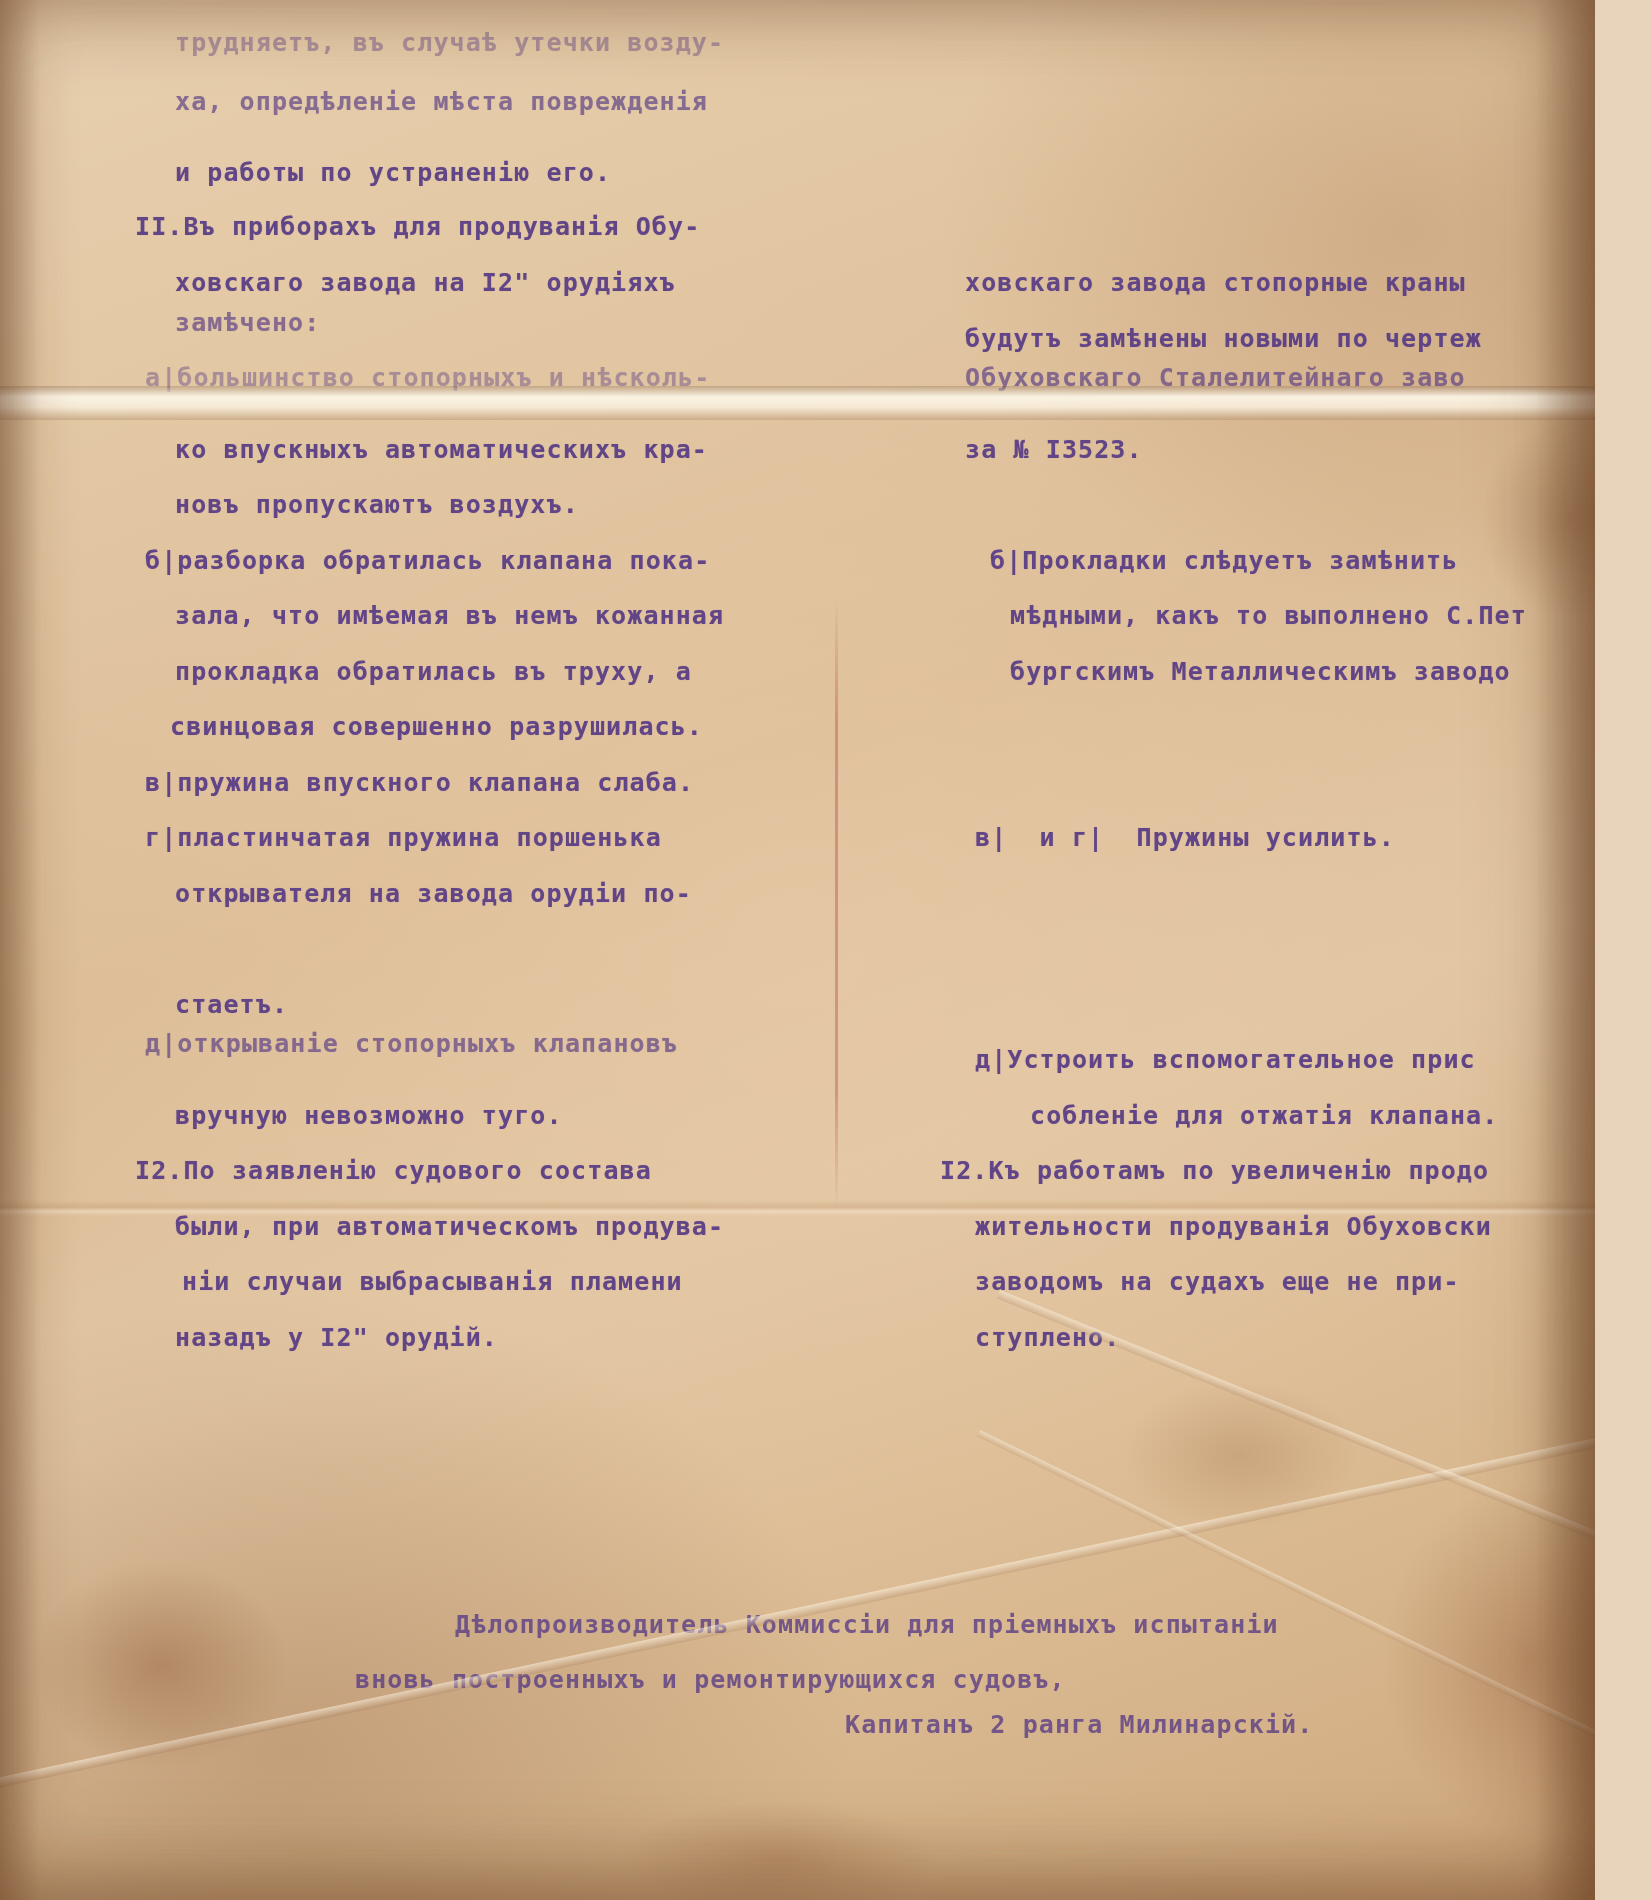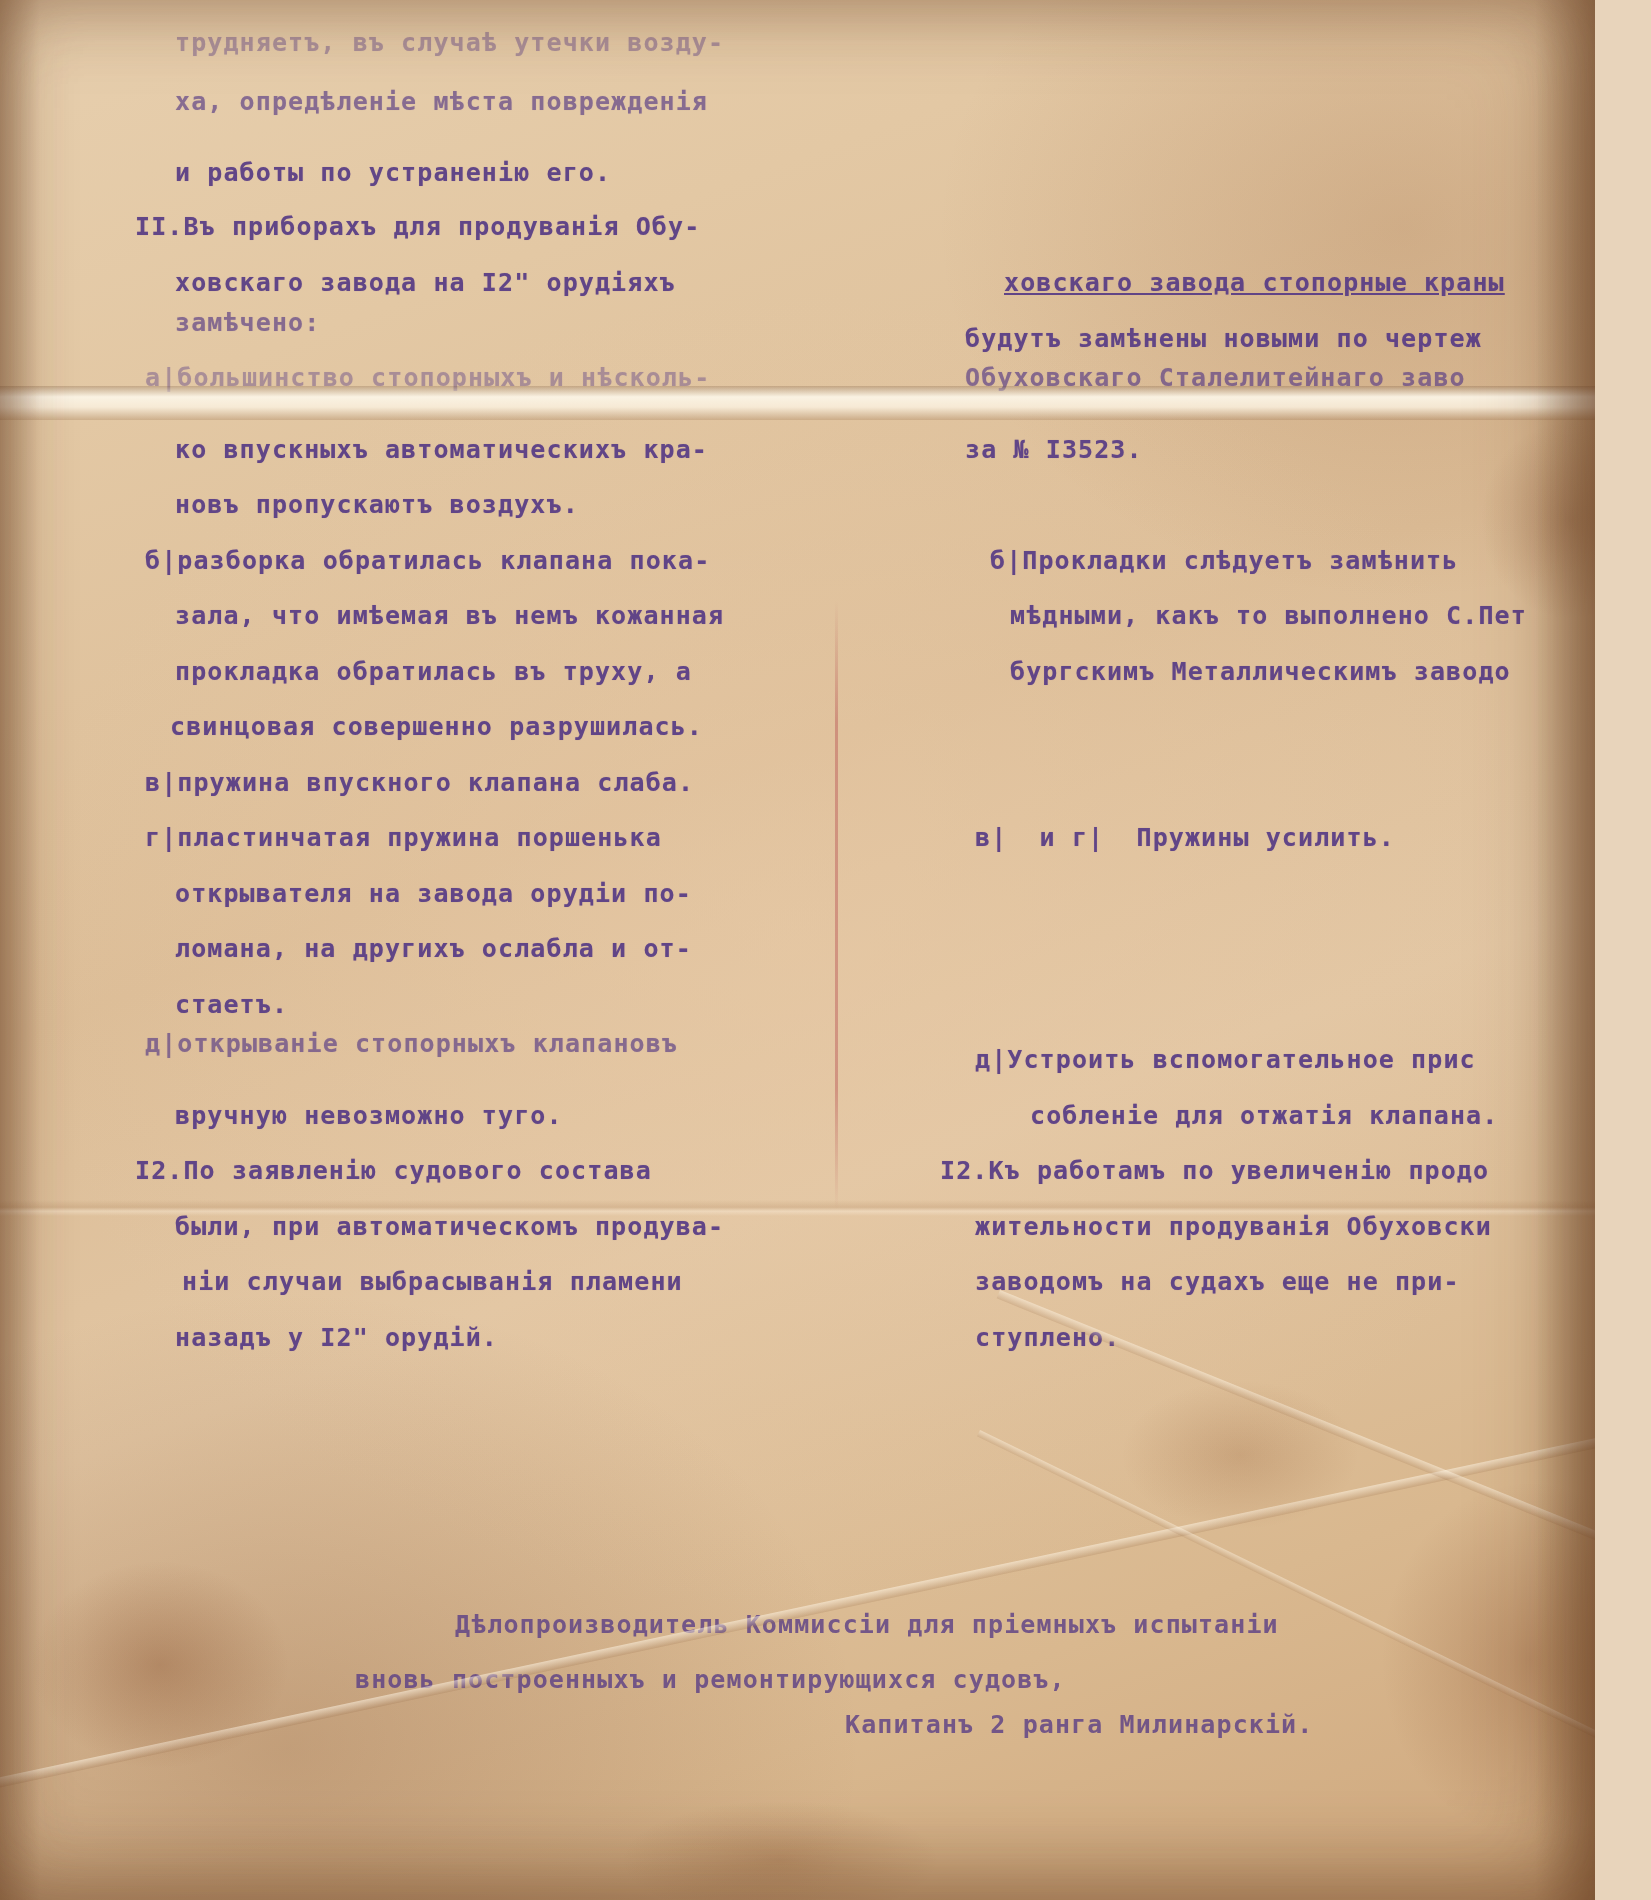--- a/index.html
+++ b/index.html
@@ -167,30 +167,29 @@
     <div class="line faded" style="top:363px; left:145px;">а|большинство стопорныхъ и нѣсколь-</div>
     <div class="line strong" style="top:419px; left:175px;">ко впускныхъ автоматическихъ кра-</div>
     <div class="line strong" style="top:474px; left:175px;text-align:center;">новъ пропускаютъ воздухъ.</div>
     <div class="line strong" style="top:530px; left:145px;">б|разборка обратилась клапана пока-</div>
     <div class="line strong" style="top:585px; left:175px;">зала, что имѣемая въ немъ кожанная</div>
     <div class="line strong" style="top:641px; left:175px;">прокладка обратилась въ труху, а</div>
     <div class="line strong" style="top:696px; left:170px;">свинцовая совершенно разрушилась.</div>
     <div class="line strong" style="top:752px; left:145px;">в|пружина впускного клапана слаба.</div>
     <div class="line strong" style="top:807px; left:145px;">г|пластинчатая пружина поршенька</div>
     <div class="line strong" style="top:863px; left:175px;">открывателя на завода орудіи по-</div>
-    <div class="line strong" style="top:918px; left:175px;">ломана, на другихъ ослабла и от-</div>
     <div class="line strong" style="top:974px; left:175px;">стаетъ.</div>
     <div class="line semi" style="top:1029px; left:145px;">д|открываніе стопорныхъ клапановъ</div>
     <div class="line strong" style="top:1085px; left:175px;">вручную невозможно туго.</div>
     <div class="line strong" style="top:1140px; left:135px;">I2.По заявленію судового состава</div>
     <div class="line strong" style="top:1196px; left:175px;">были, при автоматическомъ продува-</div>
     <div class="line strong" style="top:1251px; left:182px;text-align:center;">ніи случаи выбрасыванія пламени</div>
     <div class="line strong" style="top:1307px; left:175px;">назадъ у I2" орудій.</div>
 
-    <div class="line strong" style="top:252px; left:1004px;text-decoration:underline;">ховскаго завода стопорные краны</div>
+    <div class="line strong" style="top:252px; left:965px;">ховскаго завода стопорные краны</div>
     <div class="line strong" style="top:308px; left:965px;">будутъ замѣнены новыми по чертеж</div>
     <div class="line semi" style="top:363px; left:965px;">Обуховскаго Сталелитейнаго заво</div>
     <div class="line strong" style="top:419px; left:965px;">за № I3523.</div>
     <div class="line strong" style="top:530px; left:990px;">б|Прокладки слѣдуетъ замѣнить</div>
     <div class="line strong" style="top:585px; left:1010px;">мѣдными, какъ то выполнено С.Пет</div>
     <div class="line strong" style="top:641px; left:1010px;">бургскимъ Металлическимъ заводо</div>
     <div class="line strong" style="top:807px; left:975px;">в|  и г|  Пружины усилить.</div>
     <div class="line strong" style="top:1029px; left:975px;">д|Устроить вспомогательное прис</div>
     <div class="line strong" style="top:1085px; left:1030px;">собленіе для отжатія клапана.</div>
     <div class="line strong" style="top:1140px; left:940px;">I2.Къ работамъ по увеличенію продо</div>

